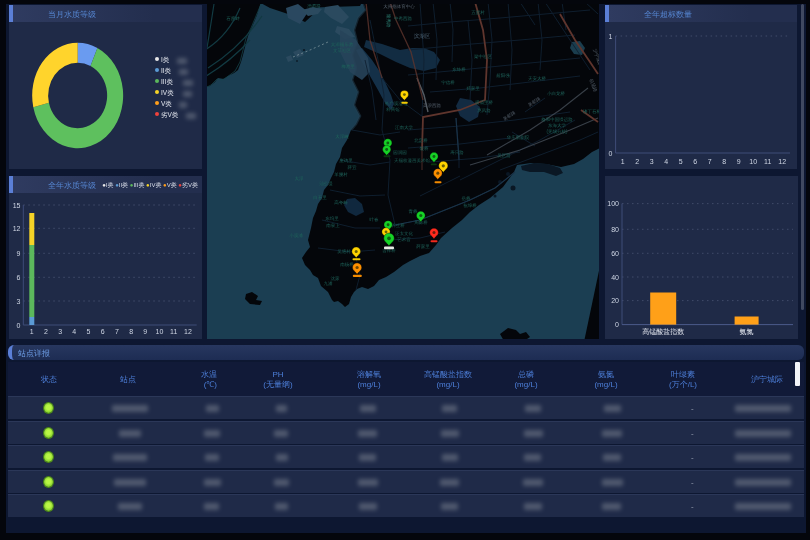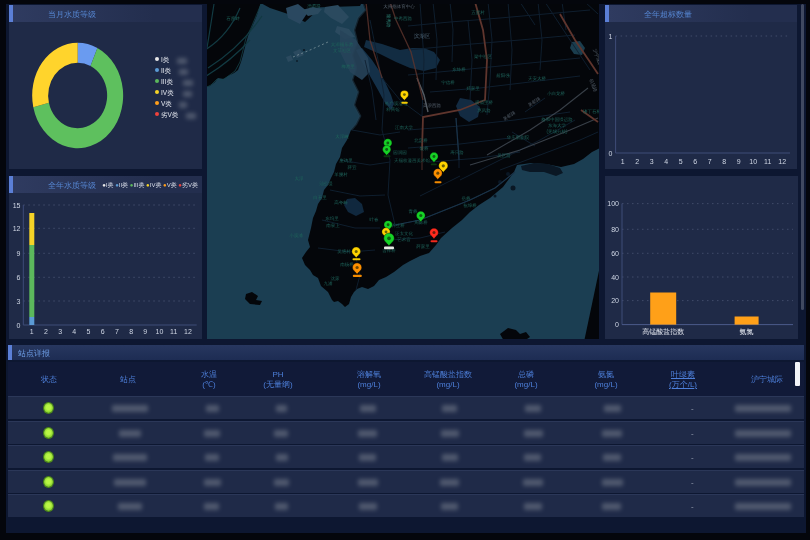--- a/index.html
+++ b/index.html
@@ -12,21 +12,21 @@
 .p2{left:3px;top:172px;width:193px;height:163px;}
 .p3{left:599px;top:1px;width:192px;height:164px;}
 .p4{left:599px;top:172px;width:193px;height:163px;}
 .map{position:absolute;left:201px;top:0px;width:392px;height:335px;background:#030507;overflow:hidden;}
 svg{display:block;}
 .blur{position:absolute;background:#707888;border-radius:1px;filter:blur(2px);opacity:0.6;}
 .leg1{position:absolute;font-size:6.5px;color:#e6e9f0;white-space:nowrap;}
 .leg1 .d{display:inline-block;width:4px;height:4px;border-radius:50%;margin-right:2px;vertical-align:1px;}
 .rule{position:absolute;right:8px;top:4px;font-size:8px;color:#e8eaf2;}
 .tablewrap{position:absolute;left:2px;top:341px;width:796px;height:178px;}
-.ttitle{position:absolute;left:0;top:0;width:100%;height:15px;background:linear-gradient(#27375f,#1d2c53);border-left:4px solid #5b7fd6;box-sizing:border-box;}
+.ttitle{position:absolute;left:0;top:0;width:100%;height:15px;background:linear-gradient(#27375f,#1d2c53);border-left:4px solid #5b7fd6;box-sizing:border-box;border-radius:6px;}
 .ttitle span{position:absolute;left:6px;top:3px;font-size:8px;color:#6f9fe8;}
 .thead{position:absolute;left:0;top:17px;width:100%;height:36px;background:#111a38;}
 .th{position:absolute;font-size:8px;color:#4d7fd9;text-align:center;line-height:10px;transform:translateX(-50%);white-space:nowrap;}
 .row{position:absolute;left:0;width:100%;height:22px;background:#1f2a48;border-top:1px solid #2b3758;}
 .dot{position:absolute;left:36px;top:6px;width:9px;height:10px;border-radius:50%;background:radial-gradient(circle at 50% 45%,#b8f545 0 30%,#8ad62b 65%,#5da01c 100%);box-shadow:0 0 0 1px #4c8817;}
 .dash{position:absolute;font-size:8px;color:#9aa2b4;}
 .vscroll1{position:absolute;left:795px;top:0px;width:3px;height:306px;background:#7e879c;opacity:0.45;border-radius:2px;}
 .vscroll2{position:absolute;left:789px;top:358px;width:5px;height:24px;background:#f2f4f8;border-radius:1px;}
 </style>
 </head>
@@ -382,27 +382,27 @@
 </svg>
 </div>
 
 <div class="tablewrap">
   <div class="ttitle">
         <span>站点详报</span>
       </div>
   <div class="thead">
     <div class="th" style="left:41px;top:13px;">状态</div>
     <div class="th" style="left:120px;top:13px;">站点</div>
-    <div class="th" style="left:201px;top:8px;">水温<br>(℃)</div>
+    <div class="th" style="left:201px;top:8px;text-align:right;">水温<br>(℃)</div>
     <div class="th" style="left:270px;top:8px;">PH<br>(无量纲)</div>
     <div class="th" style="left:361px;top:8px;">溶解氧<br>(mg/L)</div>
     <div class="th" style="left:440px;top:8px;">高锰酸盐指数<br>(mg/L)</div>
     <div class="th" style="left:518px;top:8px;">总磷<br>(mg/L)</div>
     <div class="th" style="left:598px;top:8px;">氨氮<br>(mg/L)</div>
-    <div class="th" style="left:675px;top:8px;text-decoration:underline;">叶绿素<br>(万个/L)</div>
+    <div class="th" style="left:675px;top:8px;">叶绿素<br>(万个/L)</div>
     <div class="th" style="left:759px;top:13px;">沪宁城际</div>
   </div>
   <div class="row" style="top:51.0px;">
         <div class="dot"></div>
         <div class="blur" style="left:104px;top:8px;width:36px;height:7px;"></div>
         <div class="blur" style="left:198px;top:8px;width:13px;height:7px;"></div>
         <div class="blur" style="left:268px;top:8px;width:11px;height:7px;"></div>
         <div class="blur" style="left:352px;top:8px;width:16px;height:7px;"></div>
         <div class="blur" style="left:434px;top:8px;width:15px;height:7px;"></div>
         <div class="blur" style="left:517px;top:8px;width:16px;height:7px;"></div>

